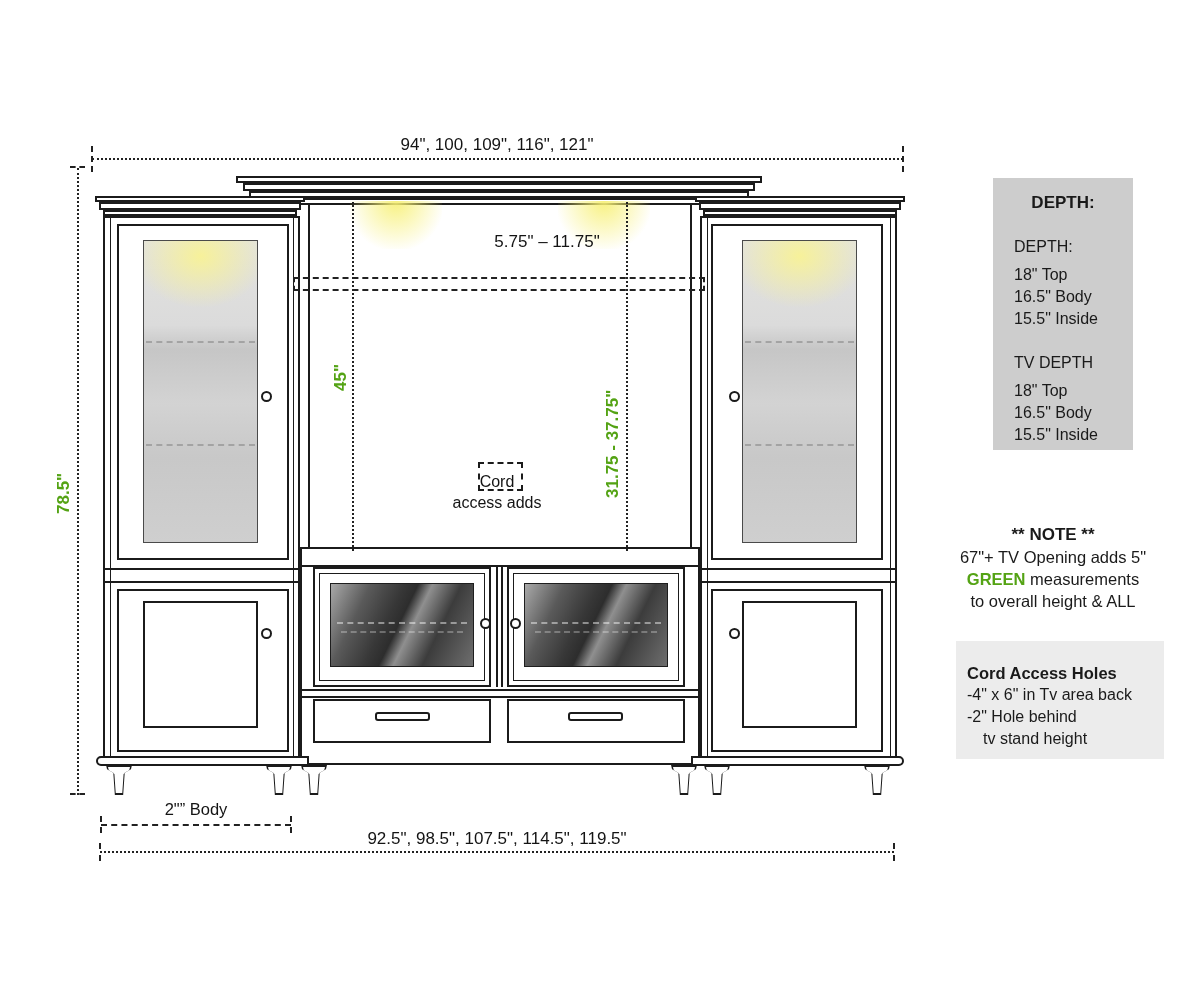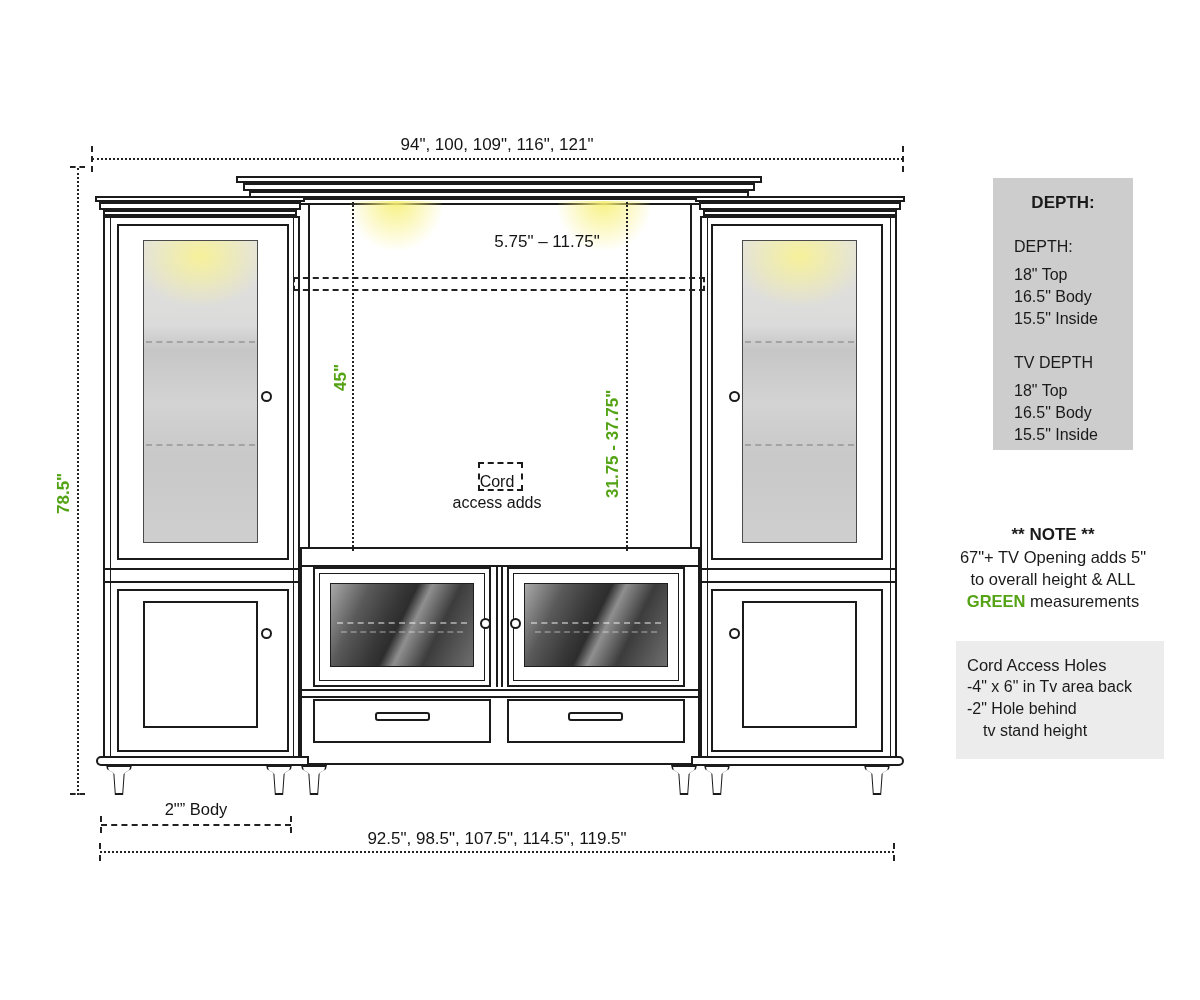--- a/index.html
+++ b/index.html
@@ -38,21 +38,21 @@
             padding-top:14px;font-size:16px;line-height:22px;}
   .depthbox .t{text-align:center;font-weight:bold;font-size:17px;margin-bottom:22px;}
   .depthbox .grp{padding-left:21px;}
   .depthbox .h{margin-bottom:6px;}
   .depthbox .gap{height:22px;}
   .notebox{position:absolute;left:928px;top:496px;width:250px;text-align:center;
            font-size:16.5px;line-height:22px;margin-top:28px;}
   .notebox .t{font-weight:bold;font-size:17px;}
   .cordbox{position:absolute;left:956px;top:641px;width:208px;height:118px;background:#ececec;
            padding:13px 6px 0 11px;font-size:16px;line-height:22px;}
-  .cordbox .t{font-weight:normal;font-size:16.5px;}
+  .cordbox .t{font-weight:bold;font-size:16.5px;margin-top:8px;}
   .cordbox .indent{margin-left:16px;}
 </style>
 </head>
 <body>
 
 <div class="canvas">
 
   <div class="box" style="left:236px;top:176px;width:526px;height:7px;"></div>
   <div class="box" style="left:243px;top:183px;width:512px;height:8px;"></div>
   <div class="box" style="left:249px;top:191px;width:500px;height:7px;"></div>
@@ -178,22 +178,22 @@
       <div class="h">TV DEPTH</div>
       <div>18" Top</div>
       <div>16.5" Body</div>
       <div>15.5" Inside</div>
     </div>
   </div>
 
   <div class="notebox">
     <div class="t">** NOTE **</div>
     <div>67"+ TV Opening adds 5"</div>
+    <div><span class="green" style="font-weight:bold;">GREEN</span><span> measurements</span></div>
     <div>to overall height &amp; ALL</div>
-    <div><span class="green" style="font-weight:bold;">GREEN</span><span> measurements</span></div>
   </div>
 
   <div class="cordbox">
     <div class="t">Cord Access Holes</div>
     <div>-4" x 6" in Tv area back</div>
     <div>-2" Hole behind</div>
     <div class="indent">tv stand height</div>
   </div>
 
 </div>

